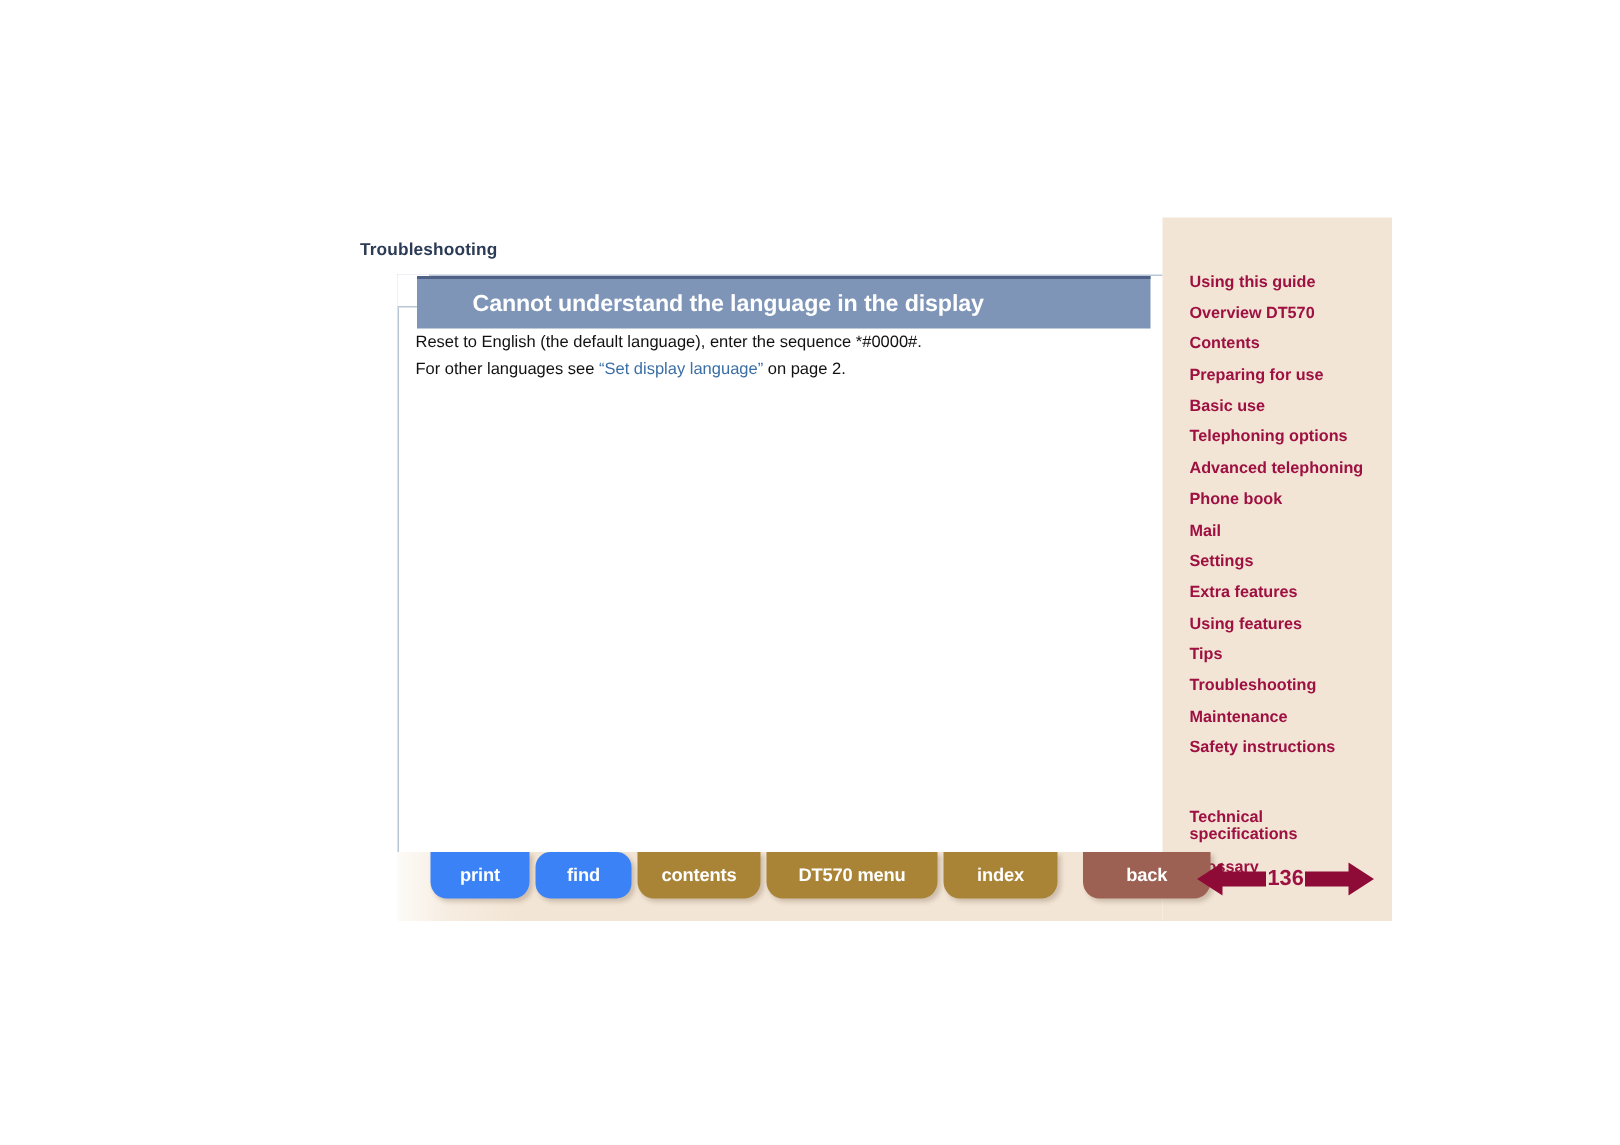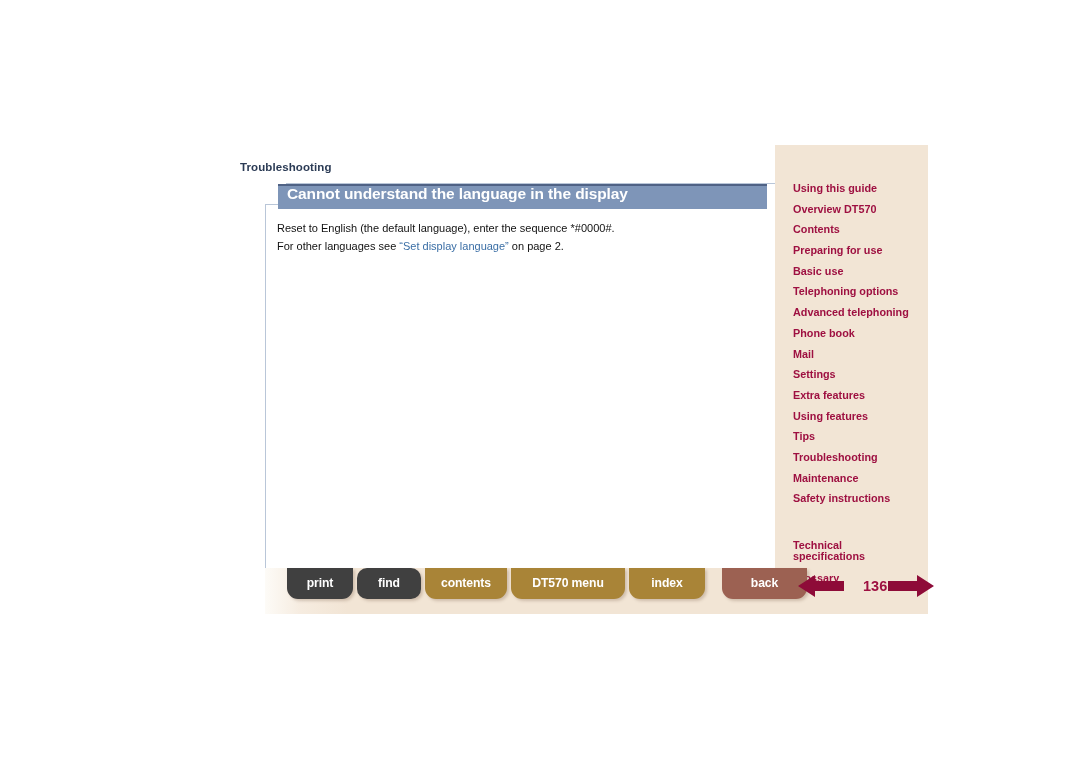--- a/index.html
+++ b/index.html
@@ -60,26 +60,27 @@
     border-bottom: 1px solid #b9c6d8;
     box-sizing: border-box;
   }
 
   
   #heading-bar {
     position: absolute;
     left: 278px;
     top: 184px;
     width: 489px;
-    height: 25px;
+    height: 35px;
     background: #7e95b8;
     border-top: 2px solid #4f6285;
     box-sizing: border-box;
     display: flex;
-    align-items: flex-start;
+    align-items: center;
+    padding-left: 28px;
   }
   #heading-text {
     color: #ffffff;
     font-size: 15.5px;
     font-weight: bold;
     padding-left: 9px;
     letter-spacing: -0.1px;
     white-space: nowrap;
     line-height: 1;
   }
@@ -159,21 +160,21 @@
     justify-content: center;
     box-sizing: border-box;
     padding: 0 9px;
     margin-right: 4px;
     letter-spacing: -0.1px;
     white-space: nowrap;
     line-height: 1;
     text-shadow: 0 0 0 rgba(0,0,0,0);
     box-shadow: 2px 2px 3px rgba(120,90,70,0.28);
   }
-  .tab-red  { background: #404040; }
+  .tab-red  { background: #3b82f6; }
   .tab-gold { background: #a98437; }
   .tab-back { background: #9c6152; }
 
   #tab-print    { width: 66px; }
   #tab-find     { width: 64px; border-radius: 10px; }
   #tab-contents { width: 82px; }
   #tab-dt570    { width: 114px; }
   #tab-index    { width: 76px; }
   #tab-back     { width: 85px; margin-left: 13px; }
 
@@ -187,21 +188,20 @@
     display: flex;
     align-items: center;
   }
   .arrow-svg { display: block; }
   #page-number {
     color: #9e1041;
     font-size: 14.5px;
     font-weight: bold;
     padding: 0 1px;
     line-height: 1;
-    margin-left: 18px;
   }
 </style>
 </head>
 <body>
 
 <div id="page">
 
   <div id="breadcrumb">Troubleshooting</div>
 
   <div id="content-panel"></div>

